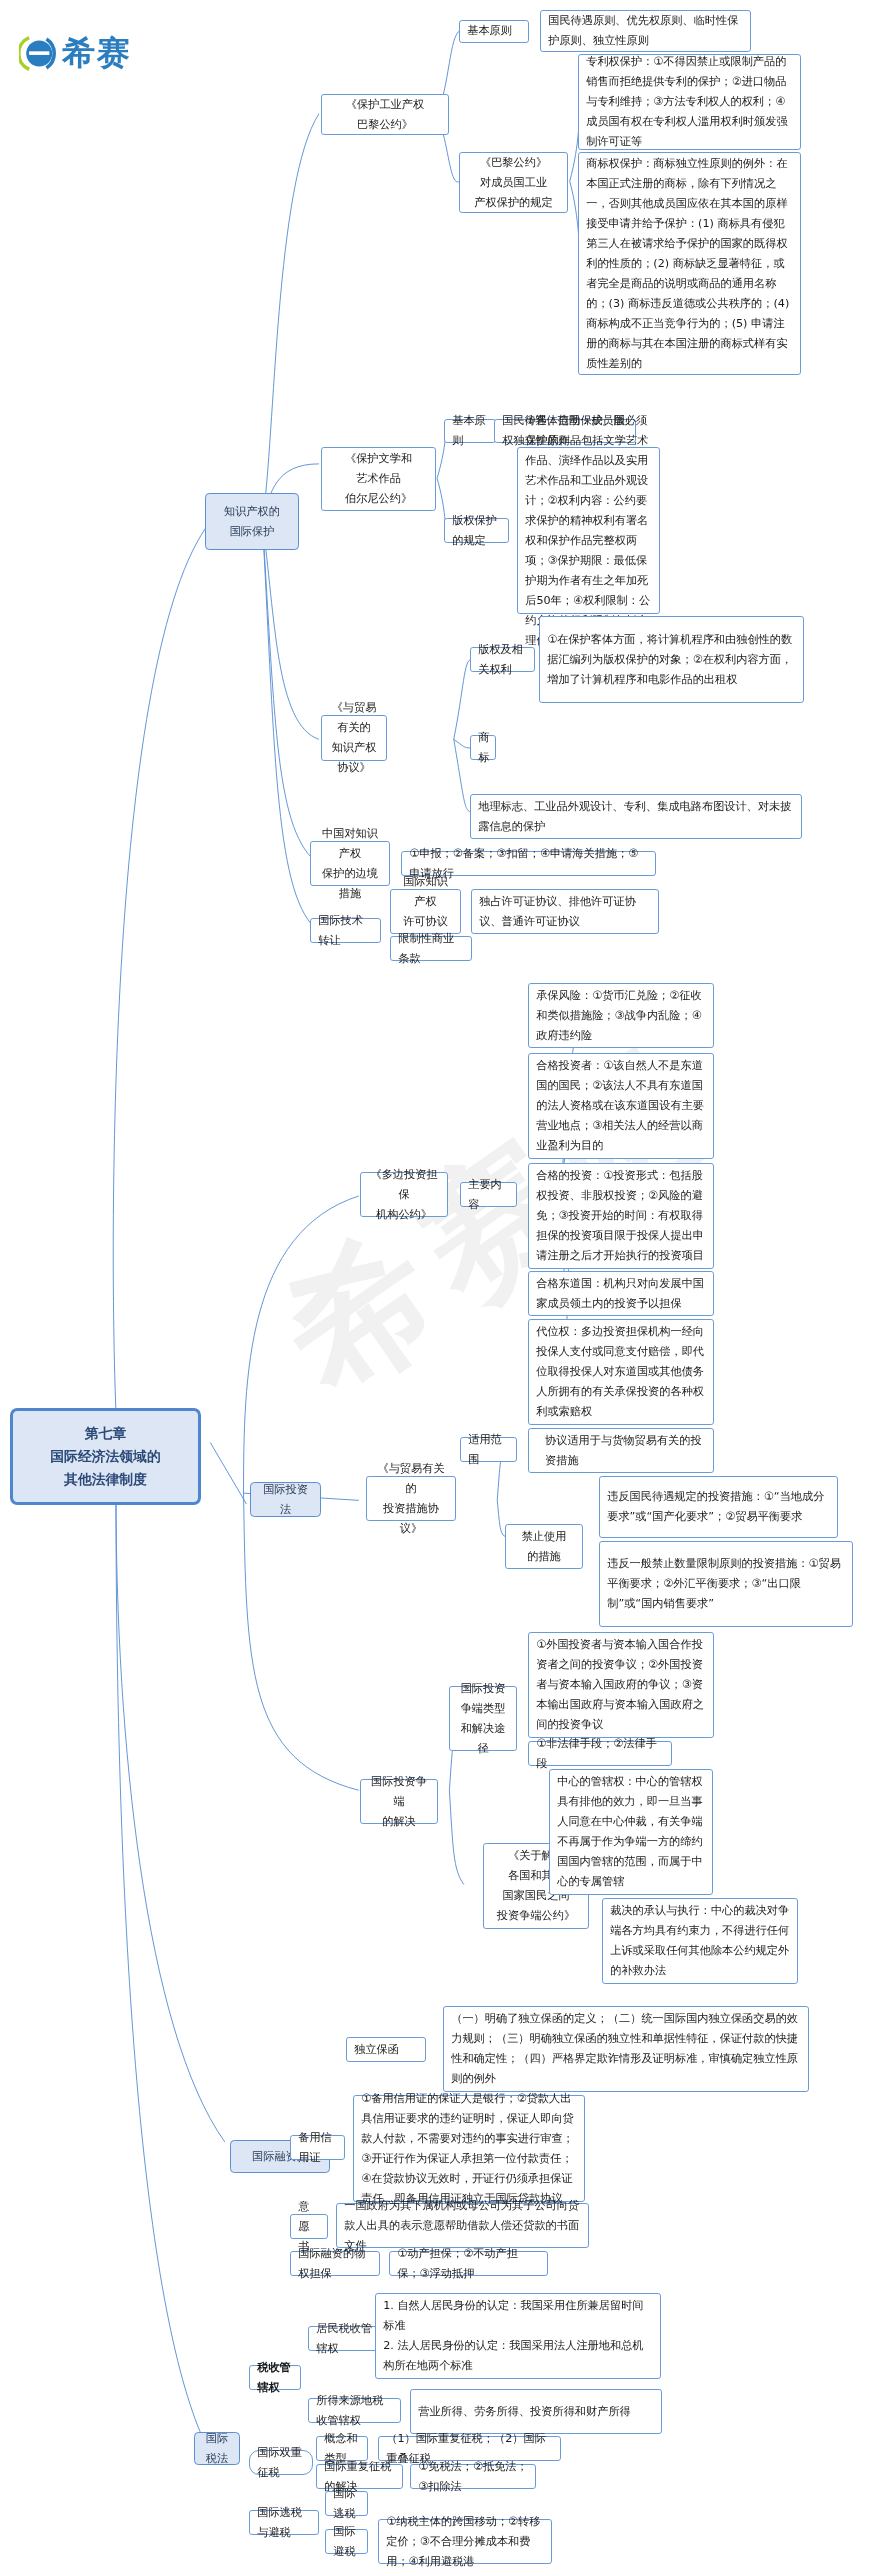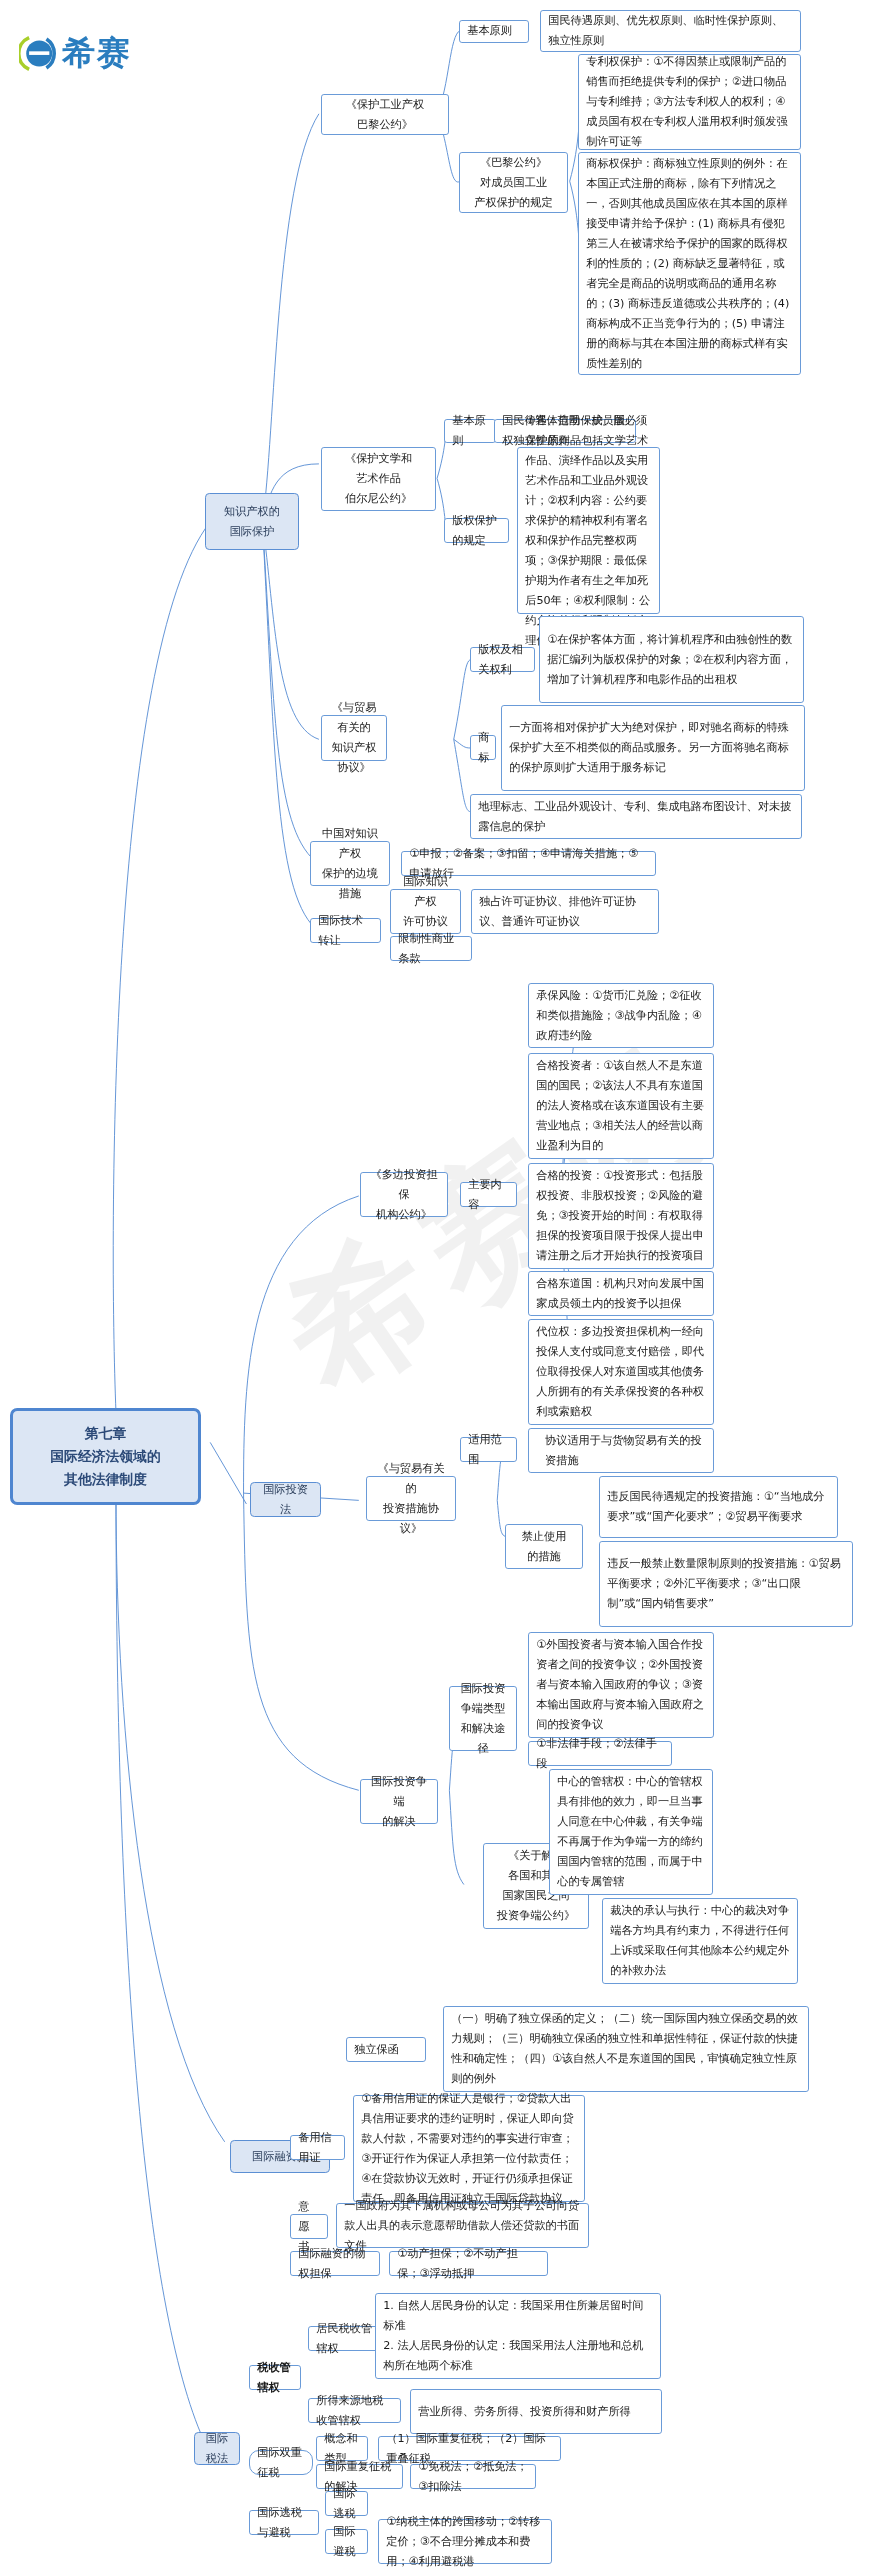--- a/index.html
+++ b/index.html
@@ -83,41 +83,40 @@
   <div class="node root" style="left:10px; top:1408px; width:191px; height:97px;">第七章
 国际经济法领域的
 其他法律制度</div>
 
   <div class="node l1 center" style="left:205px; top:493px; width:94px; height:57px;">知识产权的
 国际保护</div>
 
   <div class="node center" style="left:321px; top:94px; width:128px; height:41px;">《保护工业产权
 巴黎公约》</div>
   <div class="node" style="left:459px; top:19.6px; width:70px; height:23px;">基本原则</div>
-  <div class="node" style="left:540px; top:10px; width:261px; height:42px;">国民待遇原则、优先权原则、临时性保护原则、独立性原则</div>
+  <div class="node" style="left:540px; top:10px; width:211px; height:42px;">国民待遇原则、优先权原则、临时性保护原则、独立性原则</div>
   <div class="node center" style="left:459px; top:152px; width:109px; height:61px;">《巴黎公约》
 对成员国工业
 产权保护的规定</div>
   <div class="node" style="left:578px; top:54px; width:223px; height:96px;">专利权保护：①不得因禁止或限制产品的销售而拒绝提供专利的保护；②进口物品与专利维持；③方法专利权人的权利；④成员国有权在专利权人滥用权利时颁发强制许可证等</div>
   <div class="node" style="left:578px; top:152px; width:223px; height:223px;">商标权保护：商标独立性原则的例外：在本国正式注册的商标，除有下列情况之一，否则其他成员国应依在其本国的原样接受申请并给予保护：(1) 商标具有侵犯第三人在被请求给予保护的国家的既得权利的性质的；(2) 商标缺乏显著特征，或者完全是商品的说明或商品的通用名称的；(3) 商标违反道德或公共秩序的；(4) 商标构成不正当竞争行为的；(5) 申请注册的商标与其在本国注册的商标式样有实质性差别的</div>
 
   <div class="node center" style="left:321px; top:447px; width:115px; height:64px;">《保护文学和
 艺术作品
 伯尔尼公约》</div>
   <div class="node" style="left:444px; top:419px; width:52px; height:24px;">基本原则</div>
   <div class="node" style="left:494px; top:419px; width:142px; height:24px;">国民待遇、自动保护、版权独立性原则</div>
   <div class="node" style="left:444px; top:518px; width:65px; height:25px;">版权保护的规定</div>
   <div class="node" style="left:517px; top:447px; width:143px; height:167px;">①客体范围：成员国必须保护的作品包括文学艺术作品、演绎作品以及实用艺术作品和工业品外观设计；②权利内容：公约要求保护的精神权利有署名权和保护作品完整权两项；③保护期限：最低保护期为作者有生之年加死后50年；④权利限制：公约允许的权利限制包括合理使用和法定许可</div>
 
   <div class="node center" style="left:321px; top:715px; width:66px; height:46px;">《与贸易有关的
 知识产权协议》</div>
   <div class="node" style="left:470px; top:647px; width:65px; height:25px;">版权及相关权利</div>
   <div class="node" style="left:539px; top:616px; width:265px; height:87px;">①在保护客体方面，将计算机程序和由独创性的数据汇编列为版权保护的对象；②在权利内容方面，增加了计算机程序和电影作品的出租权</div>
   <div class="node" style="left:470px; top:735px; width:26px; height:25px;">商标</div>
-  <div class="node" style="left:501px; top:705px; width:304px; height:86px;">一方面将相对保护扩大为绝对保护，即对驰名商标的特殊保护扩大至不相类似的商品或服务。另一方面将驰名商标的保护原则扩大适用于服务标记</div>
   <div class="node" style="left:470px; top:794px; width:332px; height:45px;">地理标志、工业品外观设计、专利、集成电路布图设计、对未披露信息的保护</div>
 
   <div class="node center" style="left:310px; top:841px; width:80px; height:45px;">中国对知识产权
 保护的边境措施</div>
   <div class="node" style="left:401px; top:851px; width:255px; height:25px;">①申报；②备案；③扣留；④申请海关措施；⑤申请放行</div>
 
   <div class="node" style="left:310px; top:918px; width:71px; height:25px;">国际技术转让</div>
   <div class="node center" style="left:390px; top:889px; width:71px; height:45px;">国际知识产权
 许可协议种类</div>
   <div class="node" style="left:471px; top:889px; width:188px; height:45px;">独占许可证协议、排他许可证协议、普通许可证协议</div>
@@ -152,21 +151,21 @@
   <div class="node" style="left:528px; top:1741px; width:144px; height:25px;">①非法律手段；②法律手段</div>
   <div class="node center" style="left:483px; top:1843px; width:106px; height:86px;">《关于解决
 各国和其他
 国家国民之间
 投资争端公约》</div>
   <div class="node" style="left:602px; top:1898px; width:196px; height:86px;">裁决的承认与执行：中心的裁决对争端各方均具有约束力，不得进行任何上诉或采取任何其他除本公约规定外的补救办法</div>
   <div class="node" style="left:549px; top:1769px; width:164px; height:126px;">中心的管辖权：中心的管辖权具有排他的效力，即一旦当事人同意在中心仲裁，有关争端不再属于作为争端一方的缔约国国内管辖的范围，而属于中心的专属管辖</div>
 
   <div class="node l1 center" style="left:230px; top:2140px; width:100px; height:33px;">国际融资法</div>
   <div class="node" style="left:346px; top:2037px; width:80px; height:25px;">独立保函</div>
-  <div class="node" style="left:443px; top:2006px; width:366px; height:86px;">（一）明确了独立保函的定义；（二）统一国际国内独立保函交易的效力规则；（三）明确独立保函的独立性和单据性特征，保证付款的快捷性和确定性；（四）①该自然人不是东道国的国民，审慎确定独立性原则的例外</div>
+  <div class="node" style="left:443px; top:2006px; width:366px; height:86px;">（一）明确了独立保函的定义；（二）统一国际国内独立保函交易的效力规则；（三）明确独立保函的独立性和单据性特征，保证付款的快捷性和确定性；（四）严格界定欺诈情形及证明标准，审慎确定独立性原则的例外</div>
   <div class="node" style="left:290px; top:2135px; width:55px; height:25px;">备用信用证</div>
   <div class="node" style="left:353px; top:2095px; width:232px; height:107px;">①备用信用证的保证人是银行；②贷款人出具信用证要求的违约证明时，保证人即向贷款人付款，不需要对违约的事实进行审查；③开证行作为保证人承担第一位付款责任；④在贷款协议无效时，开证行仍须承担保证责任，即备用信用证独立于国际贷款协议</div>
   <div class="node" style="left:290px; top:2214px; width:38px; height:25px;">意愿书</div>
   <div class="node" style="left:336px; top:2203px; width:253px; height:45px;">一国政府为其下属机构或母公司为其子公司向贷款人出具的表示意愿帮助借款人偿还贷款的书面文件</div>
   <div class="node" style="left:290px; top:2251px; width:90px; height:25px;">国际融资的物权担保</div>
   <div class="node" style="left:389px; top:2251px; width:159px; height:25px;">①动产担保；②不动产担保；③浮动抵押</div>
 
   <div class="node l1 center" style="left:194px; top:2432px; width:46px; height:33px;">国际税法</div>
   <div class="node" style="left:249px; top:2365px; width:52px; height:25px;font-weight:bold;">税收管辖权</div>
   <div class="node" style="left:308px; top:2326px; width:74px; height:25px;">居民税收管辖权</div>

